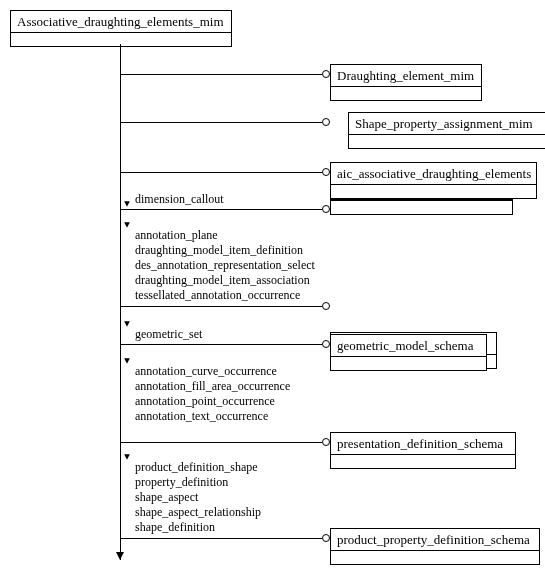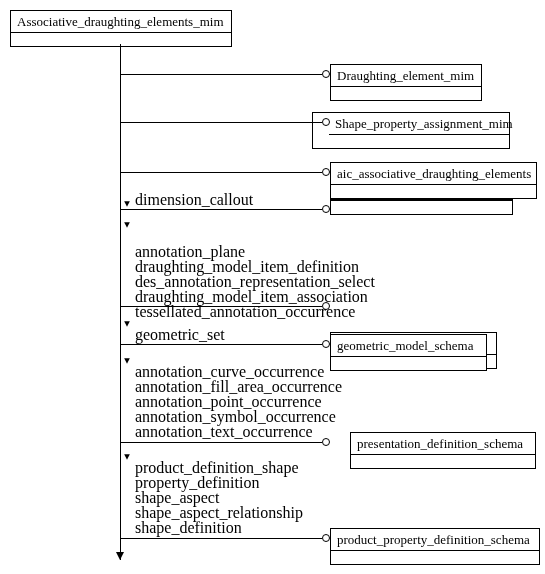--- a/index.html
+++ b/index.html
@@ -51,21 +51,21 @@
     position: absolute;
     width: 8px;
     height: 8px;
     border: 1px solid #000;
     border-radius: 50%;
     background: #fff;
     box-sizing: border-box;
   }
   .labels {
     position: absolute;
-    font-size: 16px;
+    font-size: 12px;
     line-height: 15px;
     white-space: nowrap;
   }
 </style>
 </head>
 <body>
 
 <div class="canvas">
 
   <div class="box" style="left:10px; top:10px; width:222px;">
@@ -76,21 +76,21 @@
   <div class="vline" style="left:120px; top:44px; height:516px;"></div>
   <div class="arrowhead" style="left:116px; top:552px;"></div>
 
   <div class="box" style="left:330px; top:64px; width:152px;">
     <div class="title">Draughting_element_mim</div>
     <div class="divider"></div>
   </div>
   <div class="hline" style="left:120px; top:74px; width:202px;"></div>
   <div class="circle" style="left:322px; top:70px;"></div>
 
-  <div class="box" style="left:312px; top:112px; width:198px;padding-left:16px;">
+  <div class="box" style="left:348px; top:112px; width:198px;">
     <div class="title">Shape_property_assignment_mim</div>
     <div class="divider"></div>
   </div>
   <div class="hline" style="left:120px; top:122px; width:202px;"></div>
   <div class="circle" style="left:322px; top:118px;"></div>
 
   <div class="box" style="left:330px; top:162px; width:207px;">
     <div class="title">aic_associative_draughting_elements</div>
     <div class="divider"></div>
   </div>
@@ -109,53 +109,52 @@
 
   <div class="arrowhead" style="left:123px; top:200px; transform:scale(0.7);"></div>
 
   <div class="box" style="left:330px; top:296px; width:167px;margin-top:36px;">
     <div class="title">draughting_element_schema</div>
     <div class="divider"></div>
   </div>
   <div class="hline" style="left:120px; top:306px; width:202px;"></div>
   <div class="circle" style="left:322px; top:302px;"></div>
 
-  <div class="labels" style="left:135px; top:244px;">
+  <div class="labels" style="left:135px; top:228px;">
     <div>annotation_plane</div>
     <div>draughting_model_item_definition</div>
     <div>des_annotation_representation_select</div>
     <div>draughting_model_item_association</div>
     <div>tessellated_annotation_occurrence</div>
   </div>
   <div class="arrowhead" style="left:123px; top:221px; transform:scale(0.7);"></div>
 
   <div class="box" style="left:330px; top:334px; width:157px;">
     <div class="title">geometric_model_schema</div>
     <div class="divider"></div>
   </div>
   <div class="hline" style="left:120px; top:344px; width:202px;"></div>
   <div class="circle" style="left:322px; top:340px;"></div>
 
   <div class="labels" style="left:135px; top:327px;">
     <div>geometric_set</div>
   </div>
   <div class="arrowhead" style="left:123px; top:320px; transform:scale(0.7);"></div>
 
-  <div class="box" style="left:330px; top:432px; width:186px;margin-left:20px;">
+  <div class="box" style="left:330px; top:432px; width:186px;">
     <div class="title">presentation_definition_schema</div>
     <div class="divider"></div>
   </div>
   <div class="hline" style="left:120px; top:442px; width:202px;"></div>
   <div class="circle" style="left:322px; top:438px;"></div>
 
   <div class="labels" style="left:135px; top:364px;">
     <div>annotation_curve_occurrence</div>
     <div>annotation_fill_area_occurrence</div>
     <div>annotation_point_occurrence</div>
-    <div>annotation_symbol_occurrence</div>
     <div>annotation_text_occurrence</div>
   </div>
   <div class="arrowhead" style="left:123px; top:357px; transform:scale(0.7);"></div>
 
   <div class="box" style="left:330px; top:528px; width:210px;">
     <div class="title">product_property_definition_schema</div>
     <div class="divider"></div>
   </div>
   <div class="hline" style="left:120px; top:538px; width:202px;"></div>
   <div class="circle" style="left:322px; top:534px;"></div>

